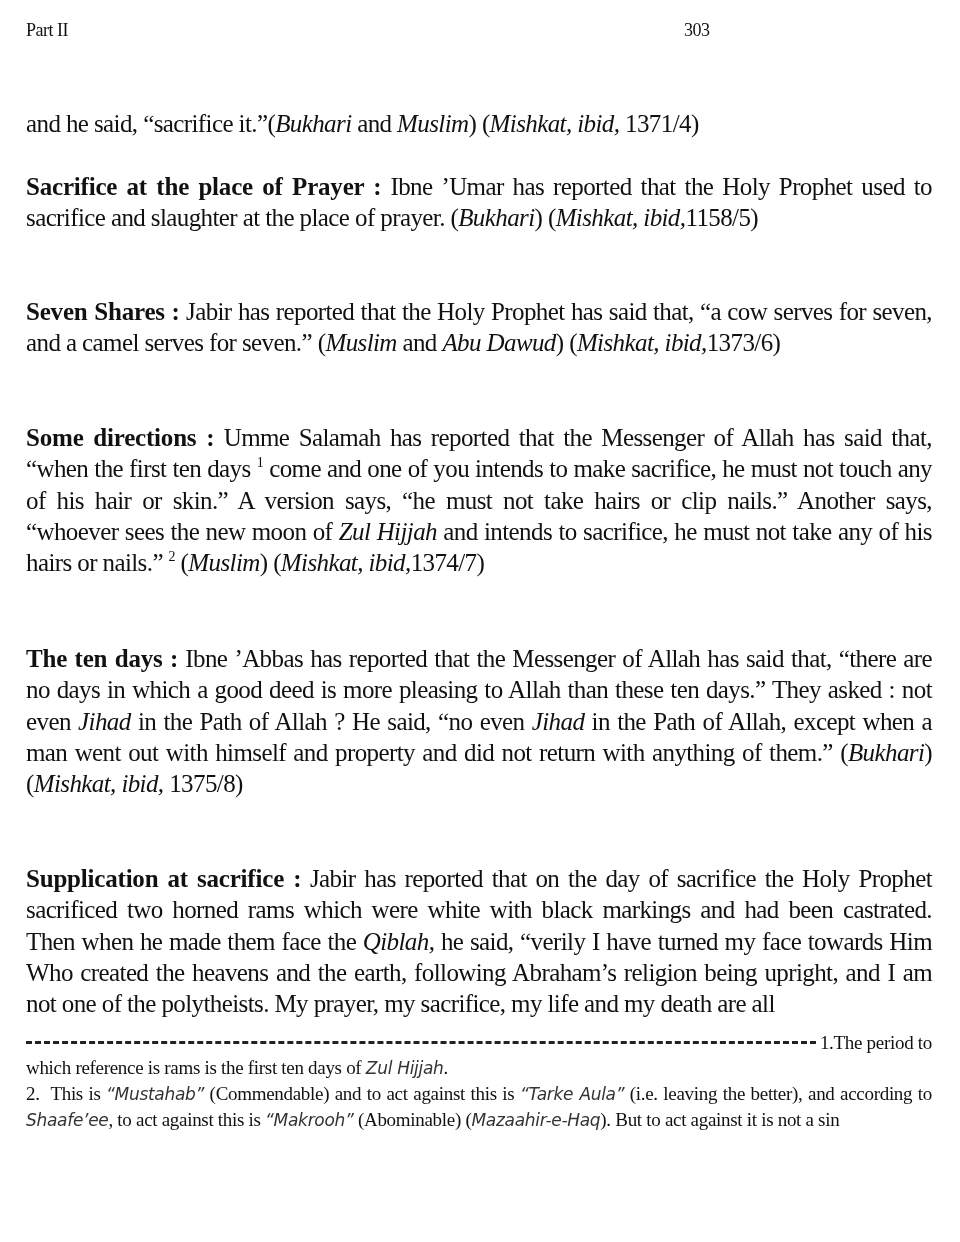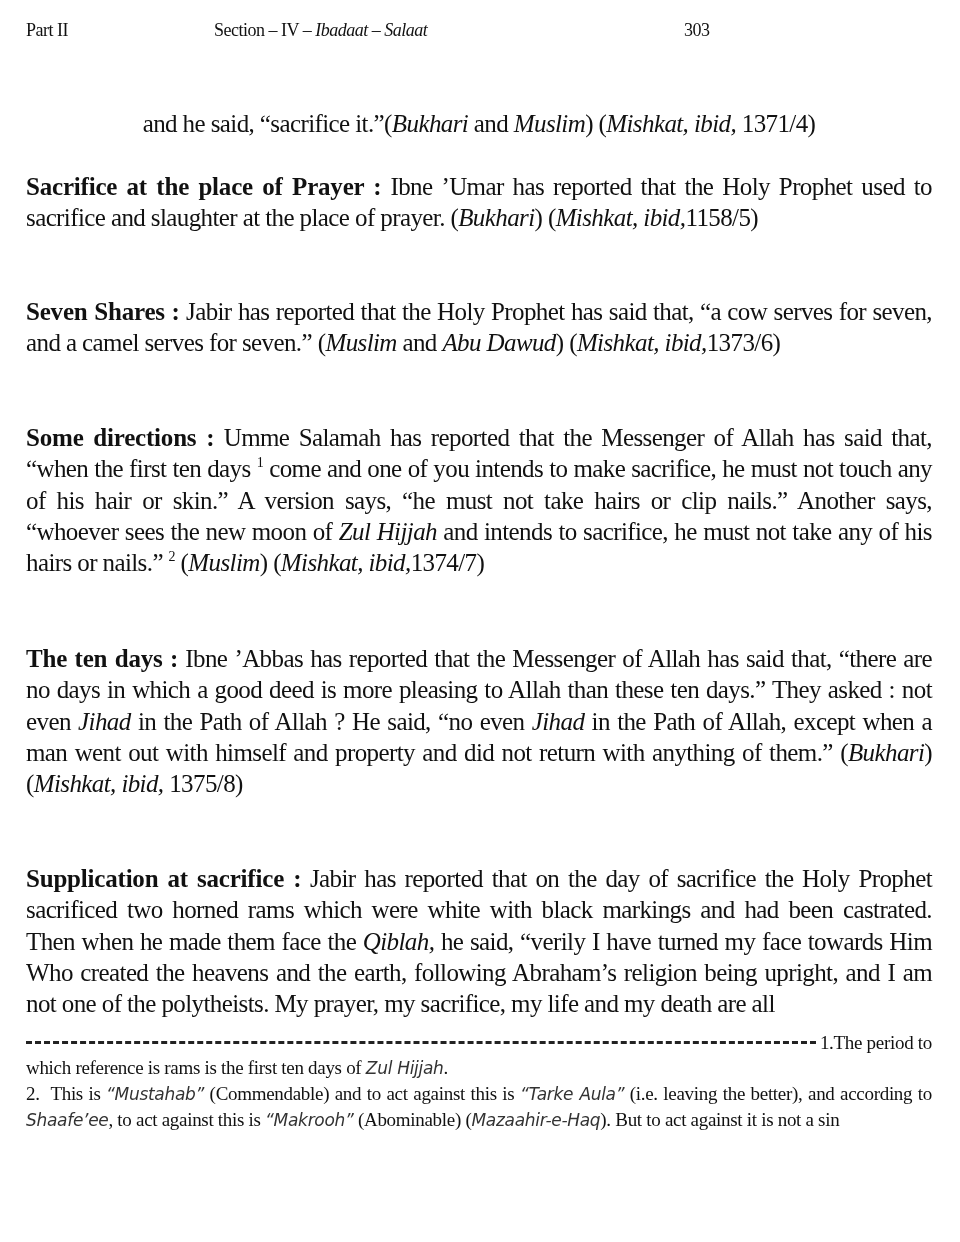--- a/index.html
+++ b/index.html
@@ -40,21 +40,21 @@
       position: absolute;
       left: 0;
       width: 906px;
       font-size: 25px;
       line-height: 31.3px;
       text-align: justify;
       letter-spacing: -0.6px;
       word-spacing: 0px;
     }
     .para .heading { font-weight: bold; letter-spacing: -0.2px; margin-top: 24px; }
-    .p0 { top: 83px; text-align: center; }
+    .p0 { top: 83px; text-align: left; }
     .p1 { top: 146px; }
     .p2 { top: 271px; }
     .p3 { top: 397px; }
     .p4 { top: 618px; }
     .p5 { top: 838px; }
     sup { font-size: 14px; line-height: 0; vertical-align: 10px; }
 
     .footnotes {
       position: absolute;
       left: 0;
@@ -84,21 +84,20 @@
       font-size: 17px;
       color: #333;
     }
   </style>
 </head>
 <body>
 
 <div class="page">
   <div class="header">
     <span class="part">Part II</span>
-    <span class="section"><span>Section – IV – </span><i>Ibadaat – Salaat</i></span>
     <span class="pagenum">303</span>
   </div>
 
   <p class="para p0"><span>and he said, “sacrifice it.”(</span><i>Bukhari</i><span> and </span><i>Muslim</i><span>) (</span><i>Mishkat, ibid,</i><span> 1371/4)</span></p>
   <p class="para p1"><span class="heading">Sacrifice at the place of Prayer :</span><span> Ibne ’Umar has reported that the Holy Prophet used to sacrifice and slaughter at the place of prayer. (</span><i>Bukhari</i><span>) (</span><i>Mishkat, ibid,</i><span>1158/5)</span></p>
   <p class="para p2"><span class="heading">Seven Shares :</span><span> Jabir has reported that the Holy Prophet has said that, “a cow serves for seven, and a camel serves for seven.” (</span><i>Muslim</i><span> and </span><i>Abu Dawud</i><span>) (</span><i>Mishkat, ibid,</i><span>1373/6)</span></p>
   <p class="para p3"><span class="heading">Some directions :</span><span> Umme Salamah has reported that the Messenger of Allah has said that, “when the first ten days </span><sup>1</sup><span> come and one of you intends to make sacrifice, he must not touch any of his hair or skin.” A version says, “he must not take hairs or clip nails.” Another says, “whoever sees the new moon of </span><i>Zul Hijjah</i><span> and intends to sacrifice, he must not take any of his hairs or nails.” </span><sup>2</sup><span> (</span><i>Muslim</i><span>) (</span><i>Mishkat, ibid,</i><span>1374/7)</span></p>
   <p class="para p4"><span class="heading">The ten days :</span><span> Ibne ’Abbas has reported that the Messenger of Allah has said that, “there are no days in which a good deed is more pleasing to Allah than these ten days.” They asked : not even </span><i>Jihad</i><span> in the Path of Allah ? He said, “no even </span><i>Jihad</i><span> in the Path of Allah, except when a  man went out with himself and property and did not return with anything of them.” (</span><i>Bukhari</i><span>) (</span><i>Mishkat, ibid,</i><span> 1375/8)</span></p>
   <p class="para p5"><span class="heading">Supplication at sacrifice :</span><span> Jabir has reported that on the day of sacrifice the Holy Prophet sacrificed two horned rams which were white with black markings and had been castrated. Then when he made them face the </span><i>Qiblah,</i><span> he said, “verily I have turned my face towards Him Who created the heavens and the earth, following Abraham’s religion being upright, and I am not one of the polytheists. My prayer, my sacrifice, my life  and my death  are all</span></p>
 

